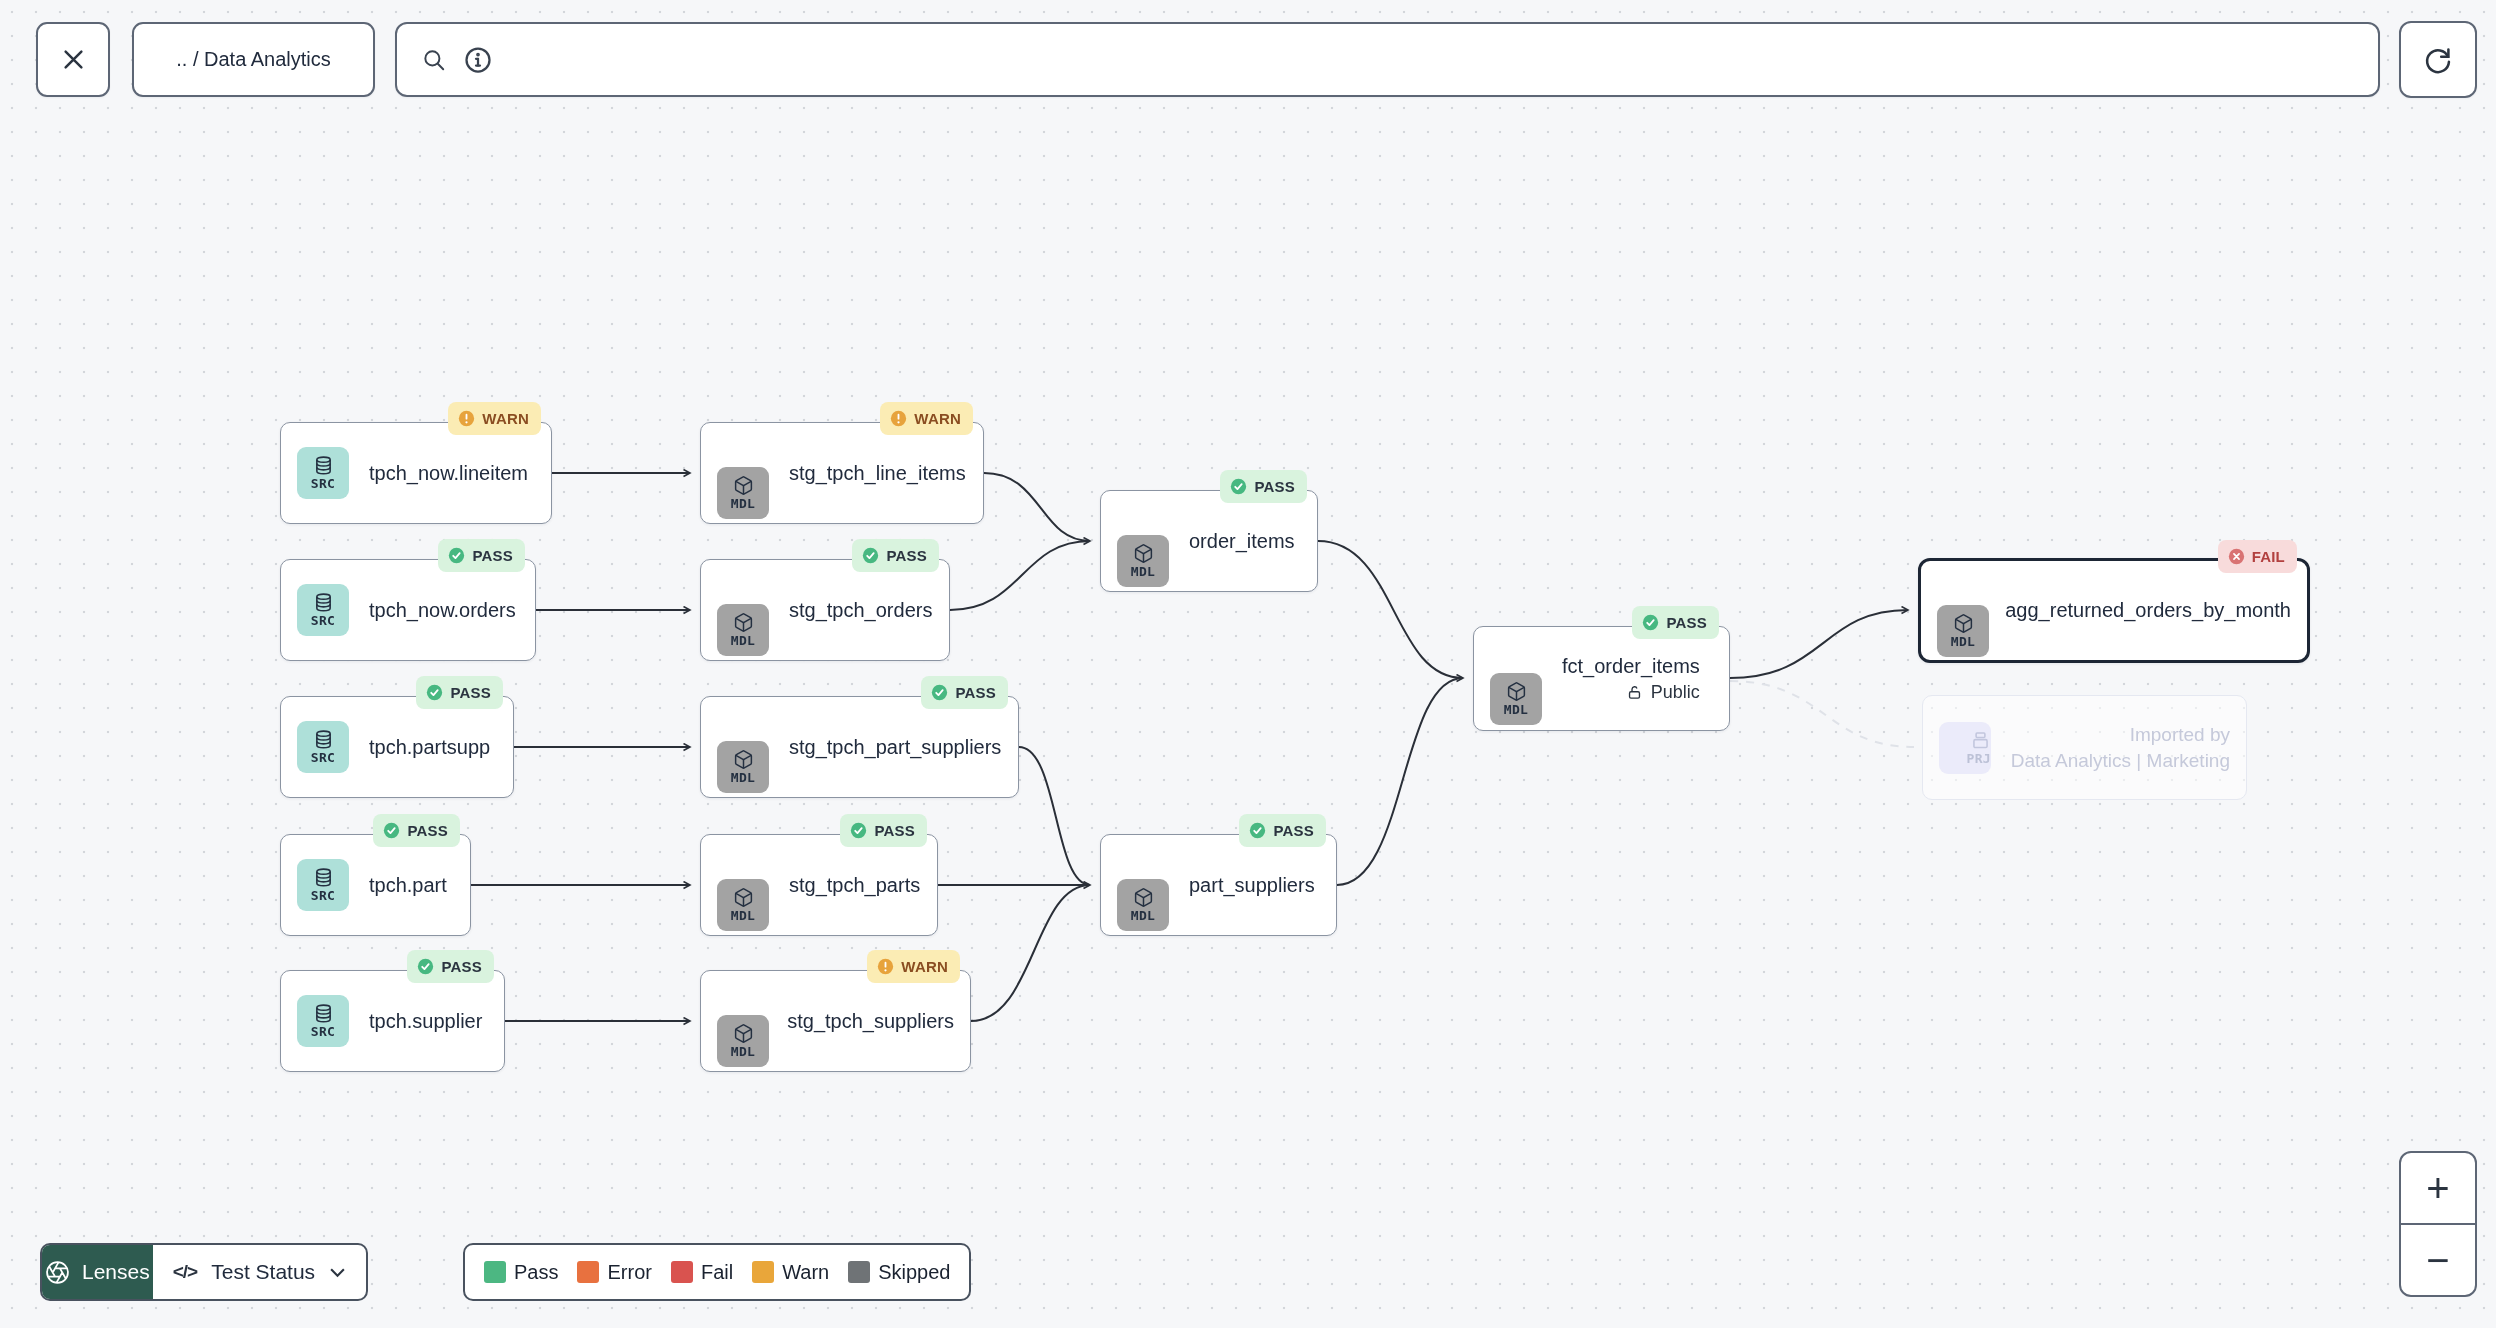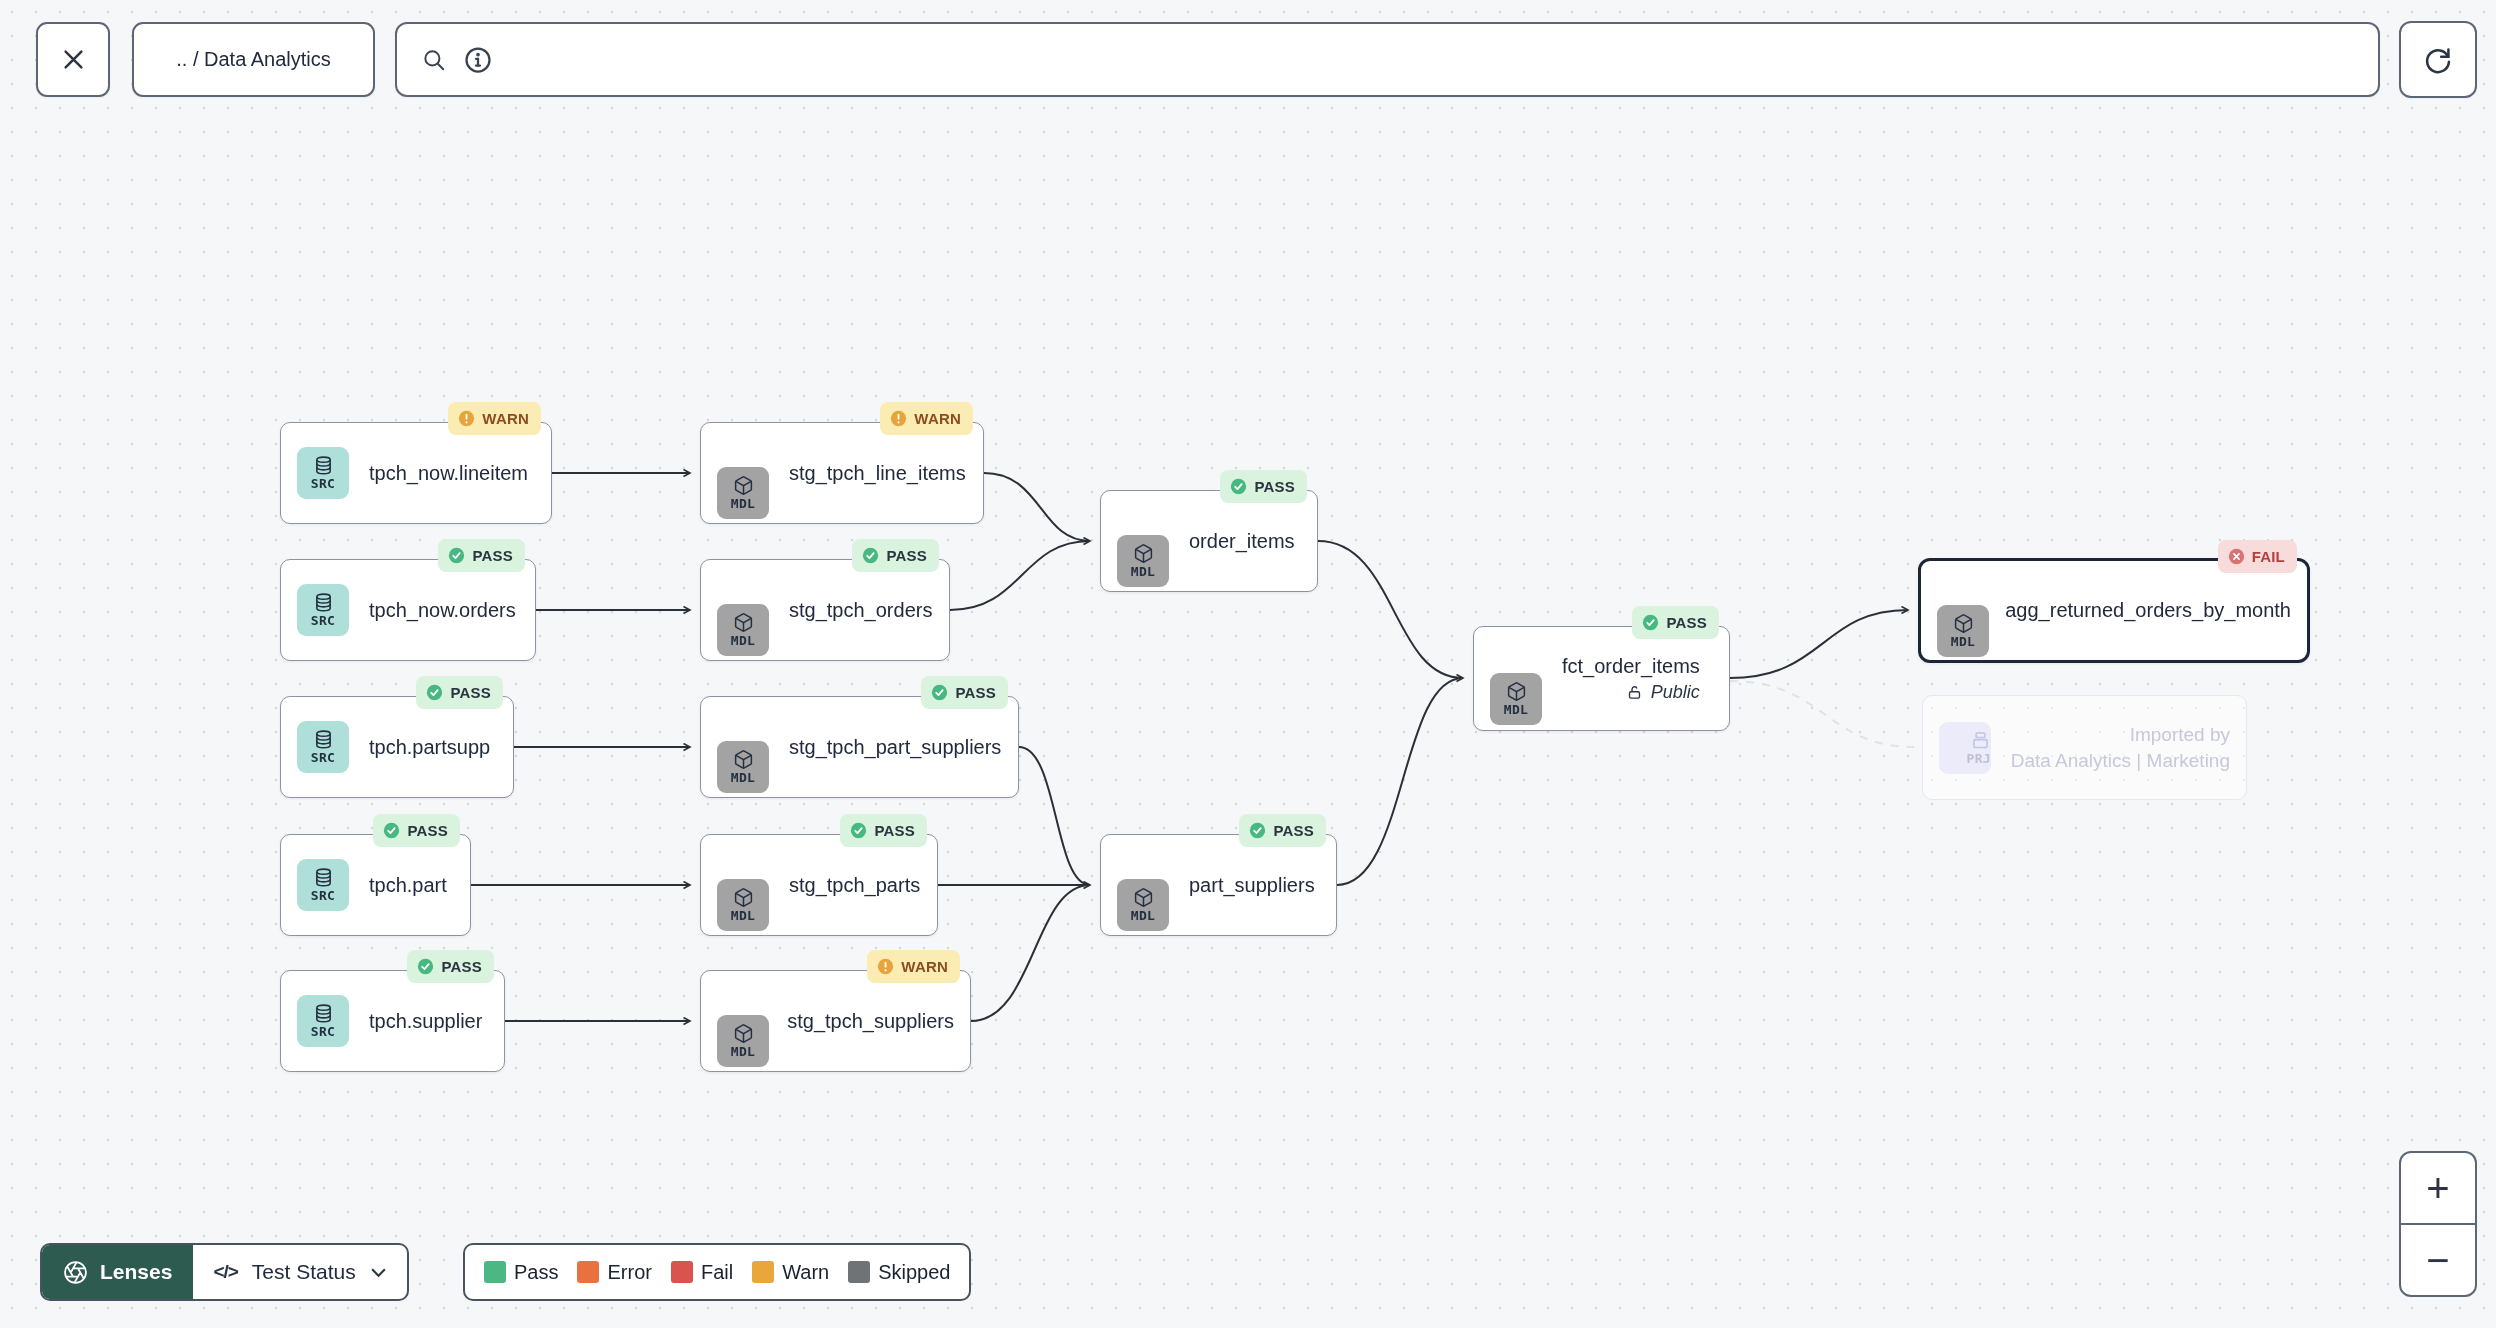--- a/index.html
+++ b/index.html
@@ -34,35 +34,35 @@
   .chip svg { width:21px; height:21px; fill:none; stroke:#243041; }
   .chip .t { font:600 13px "DejaVu Sans Mono", monospace; color:#243041; letter-spacing:.3px; }
   .chip.SRC { background:#aee0d9; }
   .chip.MDL { background:#a3a3a3;margin-top:40px; }
   .chip.PRJ { background:#ebebfa;align-items:flex-end; }
   .chip.PRJ svg { stroke:#c2c6dd; } .chip.PRJ .t { color:#bcc1d6; }
   .labels { display:flex; flex-direction:column; gap:4px; min-width:0;align-items:flex-end; }
   .title { font-size:20px; color:#212b3d; white-space:nowrap; }
   .pre   { font-size:19px; color:#c5c9da; white-space:nowrap; }
   .ghost .title { color:#c5c9da; font-size:19px; }
-  .sub { display:flex; align-items:center; gap:8px; font-size:18px; color:#2b3440;font-style:italic; }
+  .sub { display:flex; align-items:center; gap:8px; font-size:18px; color:#2b3440; }
   .sub svg { width:17px; height:17px; fill:none; stroke:#2b3440; stroke-width:1.9; }
 
   .badge { position:absolute; top:-21px; right:10px; height:33px; padding:0 12px 0 10px; border-radius:8px;
            display:flex; align-items:center; gap:7px; font-size:15px; font-weight:700; letter-spacing:.2px; }
   .badge svg { width:17px; height:17px; }
   .badge.PASS { background:#d9f3de; color:#2b3440; }
   .badge.WARN { background:#fbecb4; color:#8a4d21; }
   .badge.FAIL { background:#f8dbdb; color:#b2403f; }
 
   
   .lens-group { position:absolute; left:40px; top:1243px; height:58px; display:flex;
                 border:2px solid #49525f; border-radius:10px; overflow:hidden; background:#fff; }
   .lenses { background:#2e5b50; color:#fff; display:flex; align-items:center; gap:12px;
-            padding:0 21px; font-size:21px; cursor:pointer;font-weight:bold; }
+            padding:0 3px; font-size:21px; cursor:pointer; }
   .lenses svg { width:25px; height:25px; fill:none; stroke:#fff; stroke-width:1.7; }
   .lens-select { display:flex; align-items:center; gap:14px; padding:0 20px; font-size:21px; color:#212b3d; cursor:pointer; }
   .code-ico { font-weight:700; font-size:19px; letter-spacing:-1px; color:#2b3440; }
   .lens-select svg { width:17px; height:11px; fill:none; stroke:#2b3440; stroke-width:2; }
 
   .legend { position:absolute; left:463px; top:1243px; height:58px; display:flex; align-items:center; gap:19px;
             padding:0 19px; background:#fff; border:2px solid #49525f; border-radius:10px; }
   .leg-item { display:flex; align-items:center; gap:8px; font-size:20px; color:#1a2230; }
   .sw { width:22px; height:22px; border-radius:3px; }
 

